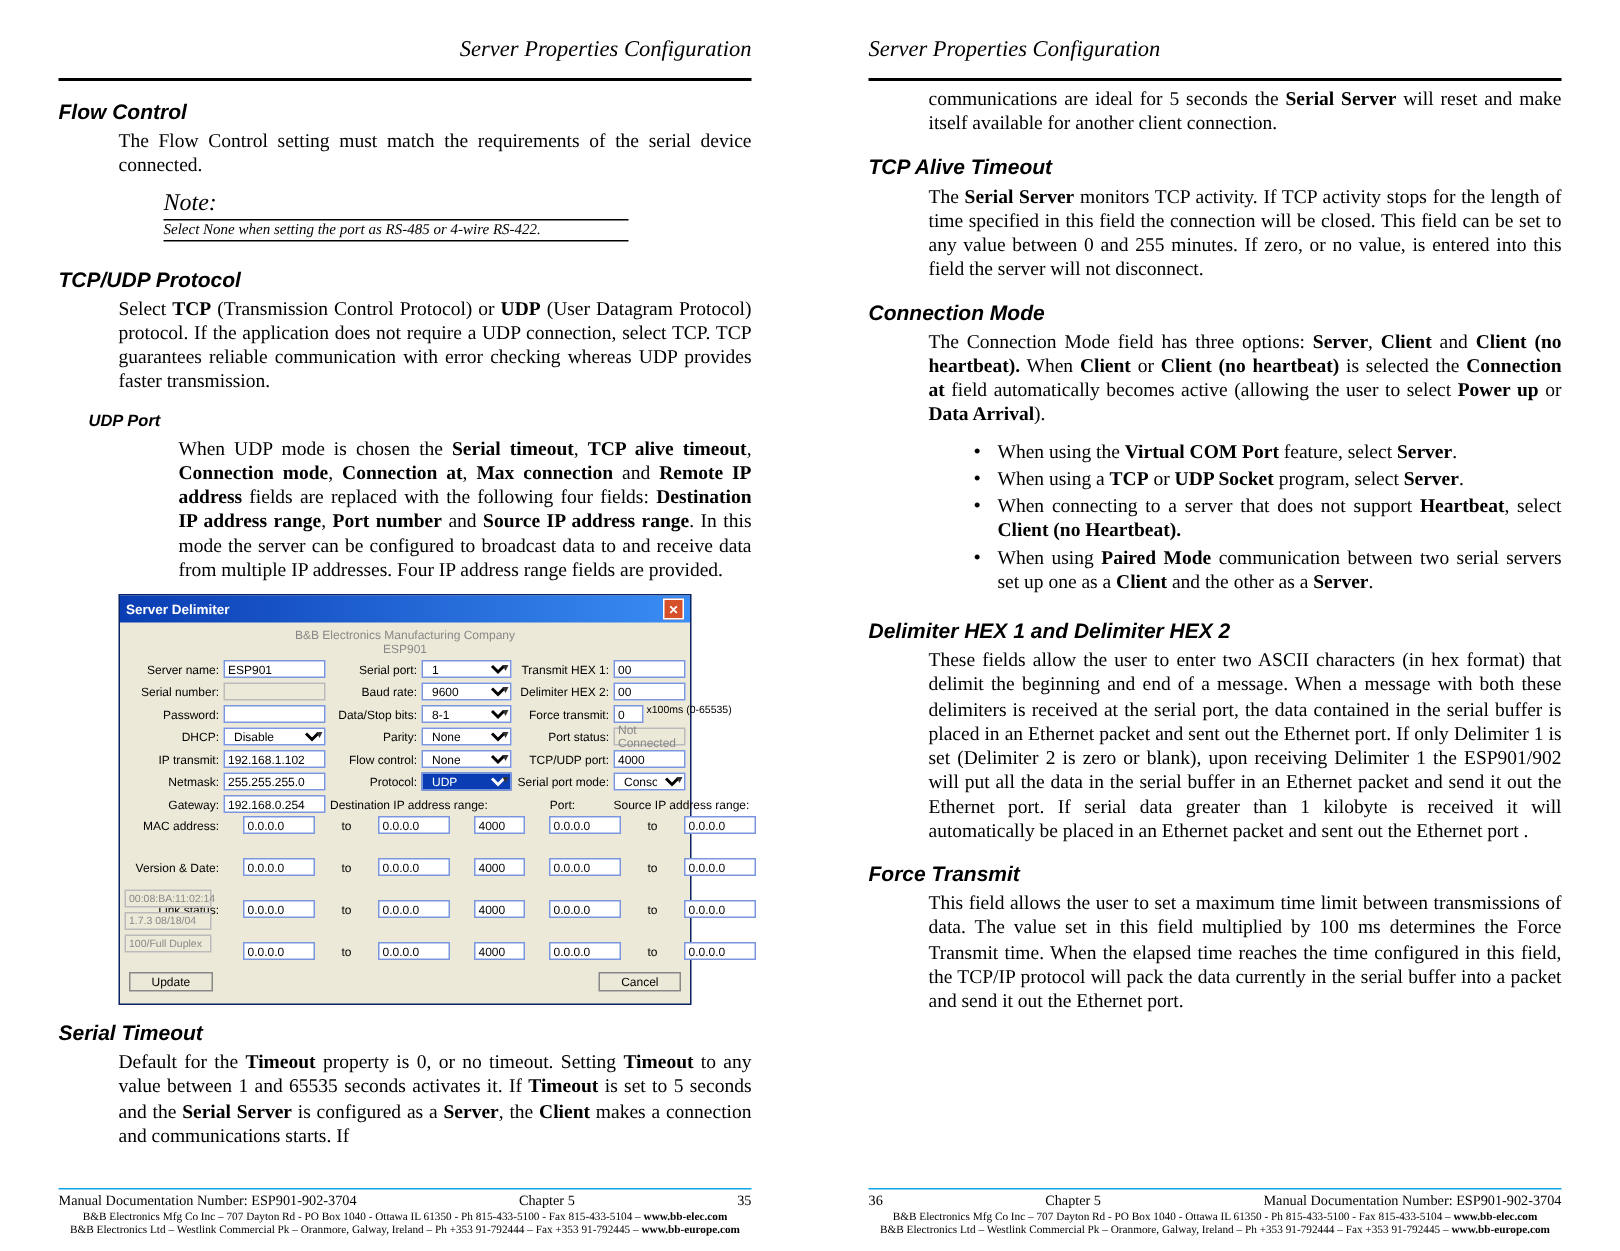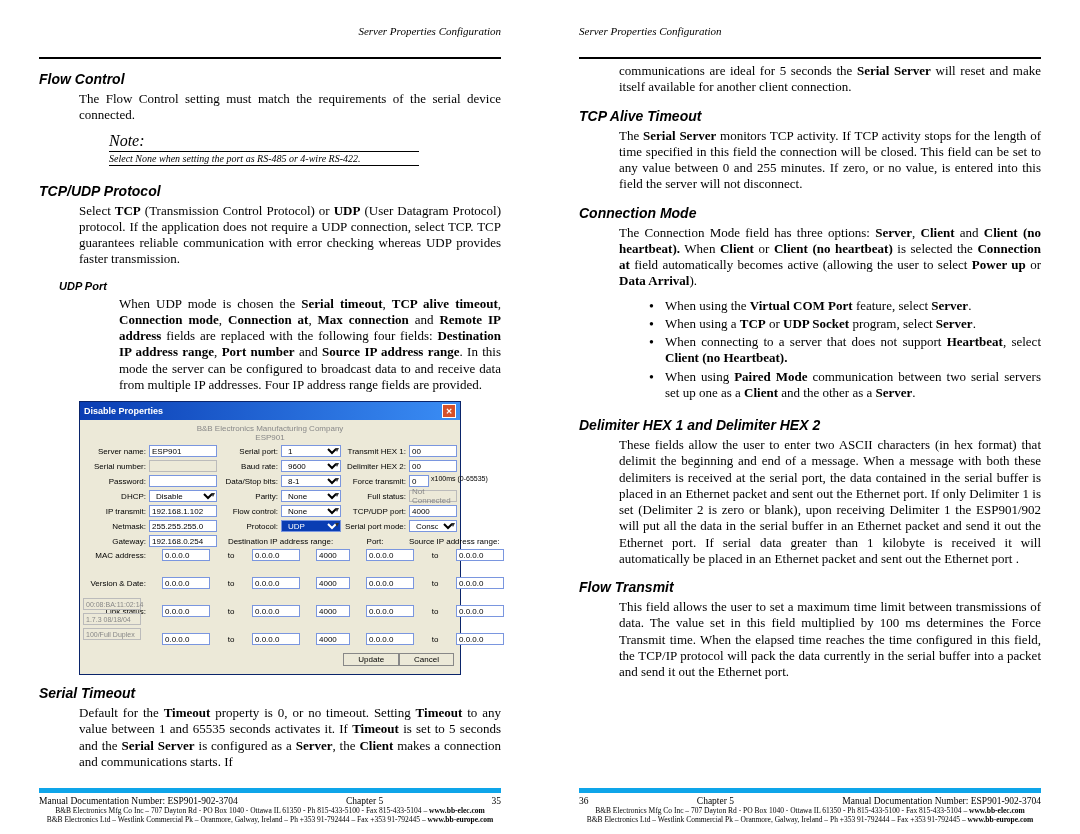--- a/index.html
+++ b/index.html
@@ -23,23 +23,23 @@
     height: 834px;
     box-sizing: border-box;
     padding: 25px 39px 10px 39px;
     position: relative;
     display: flex;
     flex-direction: column;
   }
   .runhead {
     text-align: right;
     font-style: italic;
-    font-size: 11px;
+    font-size: 15px;
     border-bottom: 2px solid #000;
-    padding-bottom: 20px;
+    padding-bottom: 10px;
     margin-bottom: 2px;
   }
   .runhead.rt { text-align: right; }
   .runhead.lt { text-align: left; }
   h2.section {
     font-family: Arial, Helvetica, sans-serif;
     font-weight: bold;
     font-style: italic;
     font-size: 14px;
     margin: 10px 0 2px 0;
@@ -141,30 +141,30 @@
   .rangegrid {
     display:grid;
     grid-template-columns: 60px 48px 10px 48px 34px 48px 10px 48px;
     column-gap:3px; row-gap:3px; align-items:center;
     font-size:8px;
     margin-top:2px;
     gap:16px;
   }
   .rangegrid .to { text-align:center;}
   .btnrow {
-    display:flex; justify-content:flex-end; margin-top:8px;
+    display:flex; justify-content:space-between; margin-top:8px;
   }
   .btnrow button {
     font-size:8px; padding:1px 14px;
     background:#ece9d8; border:1px solid #888;
   }
   
   .footer {
     margin-top:auto;
-    border-top:5px solid #0ea5e9;
+    border-top:1px solid #0ea5e9;
     padding-top:3px;
     font-size:9.5px;
   }
   .footer .row1 { display:flex; justify-content:space-between;}
   .footer .small { font-size:7.5px; text-align:center; line-height:1.2;}
   .b { font-weight:bold;}
 </style>
 </head>
 <body>
 
@@ -184,21 +184,21 @@
     </div>
 
     <h2 class="section">TCP/UDP Protocol</h2>
     <p class="body">Select <span class="b">TCP</span> (Transmission Control Protocol) or <span class="b">UDP</span> (User Datagram Protocol) protocol. If the application does not require a UDP connection, select TCP. TCP guarantees reliable communication with error checking whereas UDP provides faster transmission.</p>
 
     <h3 class="sub">UDP Port</h3>
     <p class="body2">When UDP mode is chosen the <span class="b">Serial timeout</span>, <span class="b">TCP alive timeout</span>, <span class="b">Connection mode</span>, <span class="b">Connection at</span>, <span class="b">Max connection</span> and <span class="b">Remote IP address</span> fields are replaced with the following four fields: <span class="b">Destination IP address range</span>, <span class="b">Port number</span> and <span class="b">Source IP address range</span>. In this mode the server can be configured to broadcast data to and receive data from multiple IP addresses. Four IP address range fields are provided.</p>
 
     <div class="dialog">
       <div class="titlebar">
-        <span>Disable Properties</span>
+        <span>Server Delimiter</span>
         <span class="xbtn">✕</span>
       </div>
       <div class="inner">
         <div class="topline">B&amp;B Electronics Manufacturing Company</div>
         <div class="topline">ESP901</div>
 
         <div class="grid">
           <label>Server name:</label>
           <input value="ESP901" style="">
           <label>Serial port:</label>
@@ -220,40 +220,40 @@
           <label>Force transmit:</label>
           <div style="display:flex;gap:2px;">
             <input style="width: 20px;" value="0">
             <span style="font-size:7px;white-space:nowrap">x100ms (0-65535)</span>
           </div>
 
           <label>DHCP:</label>
           <div class="sel"><select><option>Disable</option></select></div>
           <label>Parity:</label>
           <div class="sel"><select><option>None</option></select></div>
-          <label>Full status:</label>
+          <label>Port status:</label>
           <div class="ro">Not Connected</div>
 
           <label>IP transmit:</label>
           <input value="192.168.1.102" style="">
           <label>Flow control:</label>
           <div class="sel"><select><option>None</option></select></div>
           <label>TCP/UDP port:</label>
           <input value="4000" style="">
 
           <label>Netmask:</label>
           <input value="255.255.255.0" style="">
           <label>Protocol:</label>
           <div class="sel hl"><select><option>UDP</option></select></div>
           <label>Serial port mode:</label>
           <div class="sel"><select><option>Console</option></select></div>
 
           <label>Gateway:</label>
           <input value="192.168.0.254" style="">
-          <label style="text-align:center;grid-column:3/5">Destination IP address range:</label>
+          <label style="text-align:left;grid-column:3/5">Destination IP address range:</label>
           <label style="text-align:center">Port:</label>
           <label style="text-align:left">Source IP address range:</label>
         </div>
 
         <div class="rangegrid">
           <label>MAC address:</label>
           <input value="0.0.0.0" style="">
           <span class="to">to</span>
           <input value="0.0.0.0" style="">
           <input value="4000" style="">
@@ -331,21 +331,21 @@
     <ul class="bul">
       <li>When using the <span class="b">Virtual COM Port</span> feature, select <span class="b">Server</span>.</li>
       <li>When using a <span class="b">TCP</span> or <span class="b">UDP Socket</span> program, select <span class="b">Server</span>.</li>
       <li>When connecting to a server that does not support <span class="b">Heartbeat</span>, select <span class="b">Client (no Heartbeat).</span></li>
       <li>When using <span class="b">Paired Mode</span> communication between two serial servers set up one as a <span class="b">Client</span> and the other as a <span class="b">Server</span>.</li>
     </ul>
 
     <h2 class="section">Delimiter HEX 1 and Delimiter HEX 2</h2>
     <p class="body">These fields allow the user to enter two ASCII characters (in hex format) that delimit the beginning and end of a message. When a message with both these delimiters is received at the serial port, the data contained in the serial buffer is placed in an Ethernet packet and sent out the Ethernet port. If only Delimiter 1 is set (Delimiter 2 is zero or blank), upon receiving Delimiter 1 the ESP901/902 will put all the data in the serial buffer in an Ethernet packet and send it out the Ethernet port. If serial data greater than 1 kilobyte is received it will automatically be placed in an Ethernet packet and sent out the Ethernet port .</p>
 
-    <h2 class="section">Flow Transmit</h2>
+    <h2 class="section">Force Transmit</h2>
     <p class="body">This field allows the user to set a maximum time limit between transmissions of data. The value set in this field multiplied by 100 ms determines the Force Transmit time. When the elapsed time reaches the time configured in this field, the TCP/IP protocol will pack the data currently in the serial buffer into a packet and send it out the Ethernet port.</p>
 
     <div class="footer">
       <div class="row1">
         <span>36</span>
         <span>Chapter 5</span>
         <span>Manual Documentation Number: ESP901-902-3704</span>
       </div>
       <div class="small">B&amp;B Electronics Mfg Co Inc – 707 Dayton Rd - PO Box 1040 - Ottawa IL 61350 - Ph 815-433-5100 - Fax 815-433-5104 – <span class="b">www.bb-elec.com</span></div>
       <div class="small">B&amp;B Electronics Ltd – Westlink Commercial Pk – Oranmore, Galway, Ireland – Ph +353 91-792444 – Fax +353 91-792445 – <span class="b">www.bb-europe.com</span></div>

